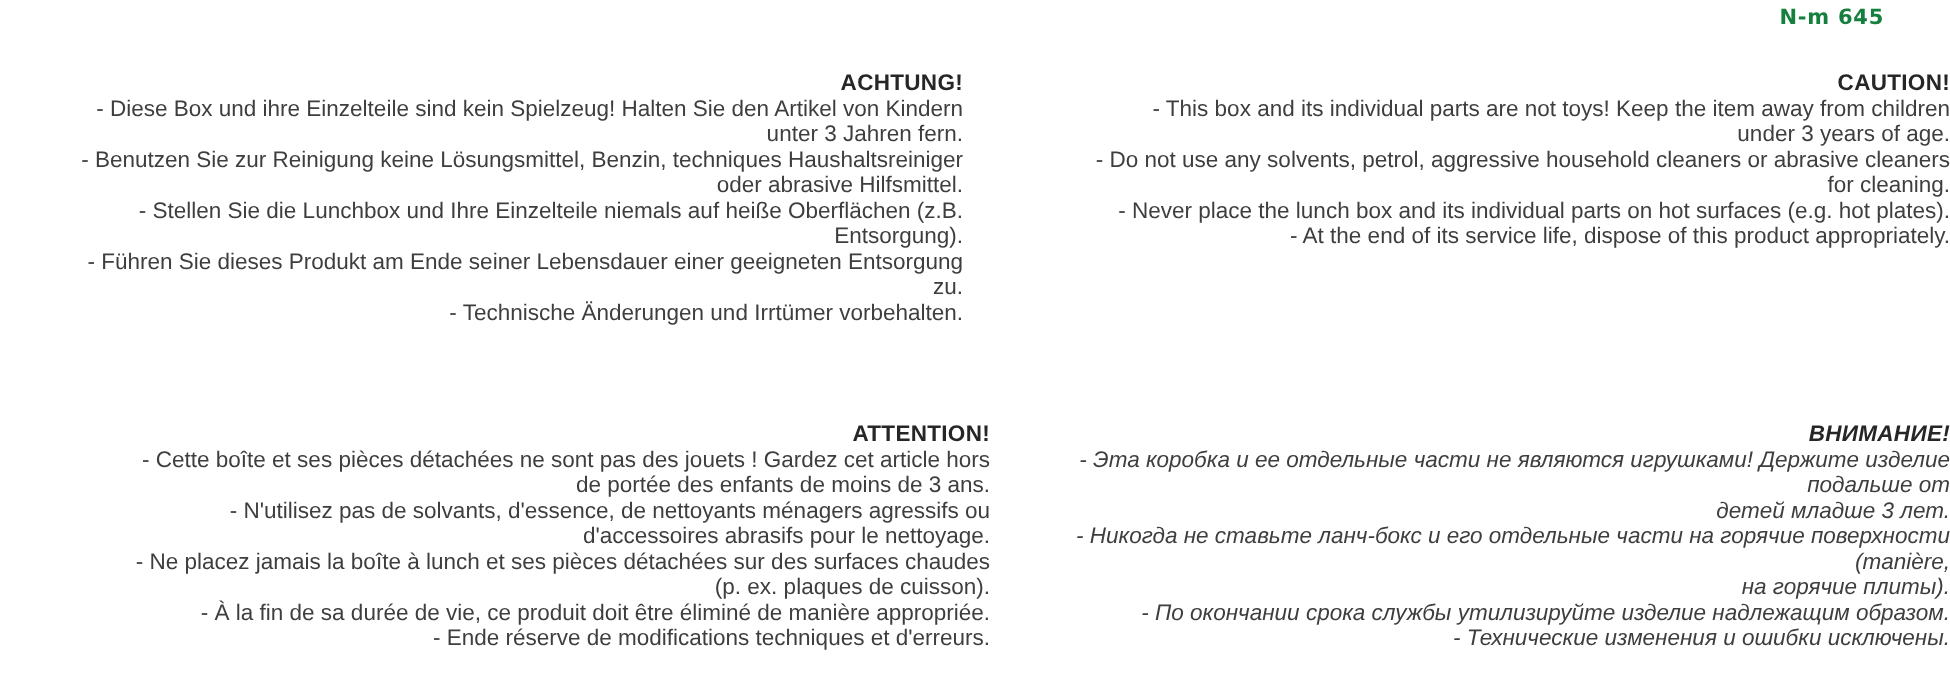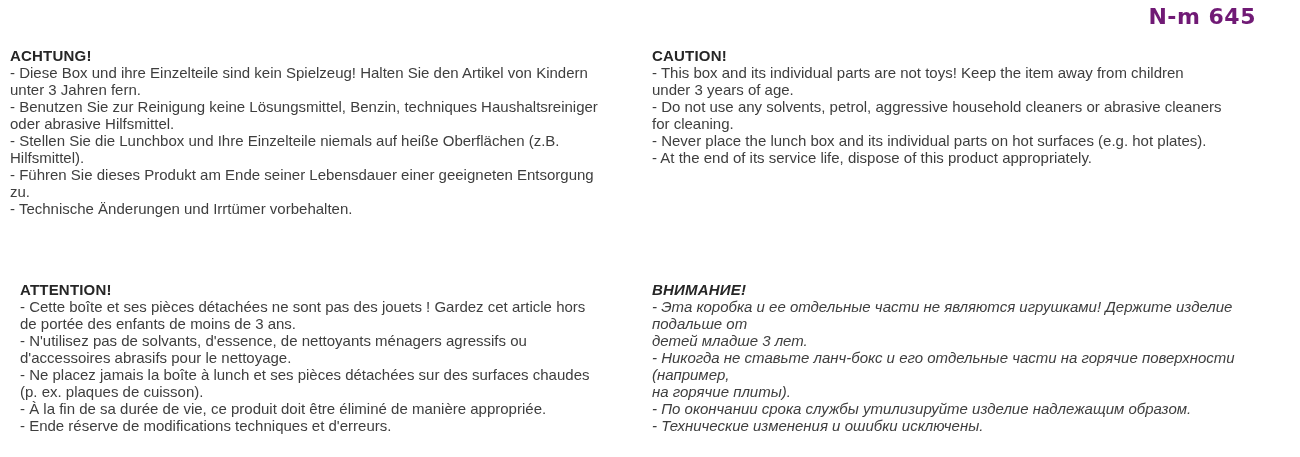--- a/index.html
+++ b/index.html
@@ -14,28 +14,29 @@
     overflow: hidden;
     font-family: "Liberation Sans", sans-serif;
     color: #3e3e3e;
   }
   .model-number {
     position: absolute;
     top: 4px;
     right: 44px;
     font-family: "DejaVu Sans", sans-serif;
     font-weight: bold;
-    font-size: 22px;
+    font-size: 14px;
     letter-spacing: 0.5px;
-    color: #701a75;
+    color: #15803d;
   }
   .warn-section {
     position: absolute;
     font-size: 15px;
     line-height: 17px;
+    text-align: right;
   }
   .warn-section h2 {
     font-size: 15px;
     line-height: 17px;
     font-weight: bold;
     color: #262626;
     margin: 0;
     letter-spacing: 0.2px;
   }
   .warn-section p {
@@ -52,21 +53,21 @@
 
 <div class="model-number">N-m 645</div>
 
 <section class="warn-section sec-de">
   <h2>ACHTUNG!</h2>
   <p>- Diese Box und ihre Einzelteile sind kein Spielzeug! Halten Sie den Artikel von Kindern
 unter 3 Jahren fern.</p>
   <p>- Benutzen Sie zur Reinigung keine Lösungsmittel, Benzin, techniques Haushaltsreiniger
 oder abrasive Hilfsmittel.</p>
   <p>- Stellen Sie die Lunchbox und Ihre Einzelteile niemals auf heiße Oberflächen (z.B.
-Hilfsmittel).</p>
+Entsorgung).</p>
   <p>- Führen Sie dieses Produkt am Ende seiner Lebensdauer einer geeigneten Entsorgung
 zu.</p>
   <p>- Technische Änderungen und Irrtümer vorbehalten.</p>
 </section>
 
 <section class="warn-section sec-en">
   <h2>CAUTION!</h2>
   <p>- This box and its individual parts are not toys! Keep the item away from children
 under 3 years of age.</p>
   <p>- Do not use any solvents, petrol, aggressive household cleaners or abrasive cleaners
@@ -84,17 +85,17 @@
   <p>- Ne placez jamais la boîte à lunch et ses pièces détachées sur des surfaces chaudes
 (p. ex. plaques de cuisson).</p>
   <p>- À la fin de sa durée de vie, ce produit doit être éliminé de manière appropriée.</p>
   <p>- Ende réserve de modifications techniques et d'erreurs.</p>
 </section>
 
 <section class="warn-section sec-ru">
   <h2>ВНИМАНИЕ!</h2>
   <p>- Эта коробка и ее отдельные части не являются игрушками! Держите изделие подальше от
 детей младше 3 лет.</p>
-  <p>- Никогда не ставьте ланч-бокс и его отдельные части на горячие поверхности (например,
+  <p>- Никогда не ставьте ланч-бокс и его отдельные части на горячие поверхности (manière,
 на горячие плиты).</p>
   <p>- По окончании срока службы утилизируйте изделие надлежащим образом.</p>
   <p>- Технические изменения и ошибки исключены.</p>
 </section>
 
 </body></html>

